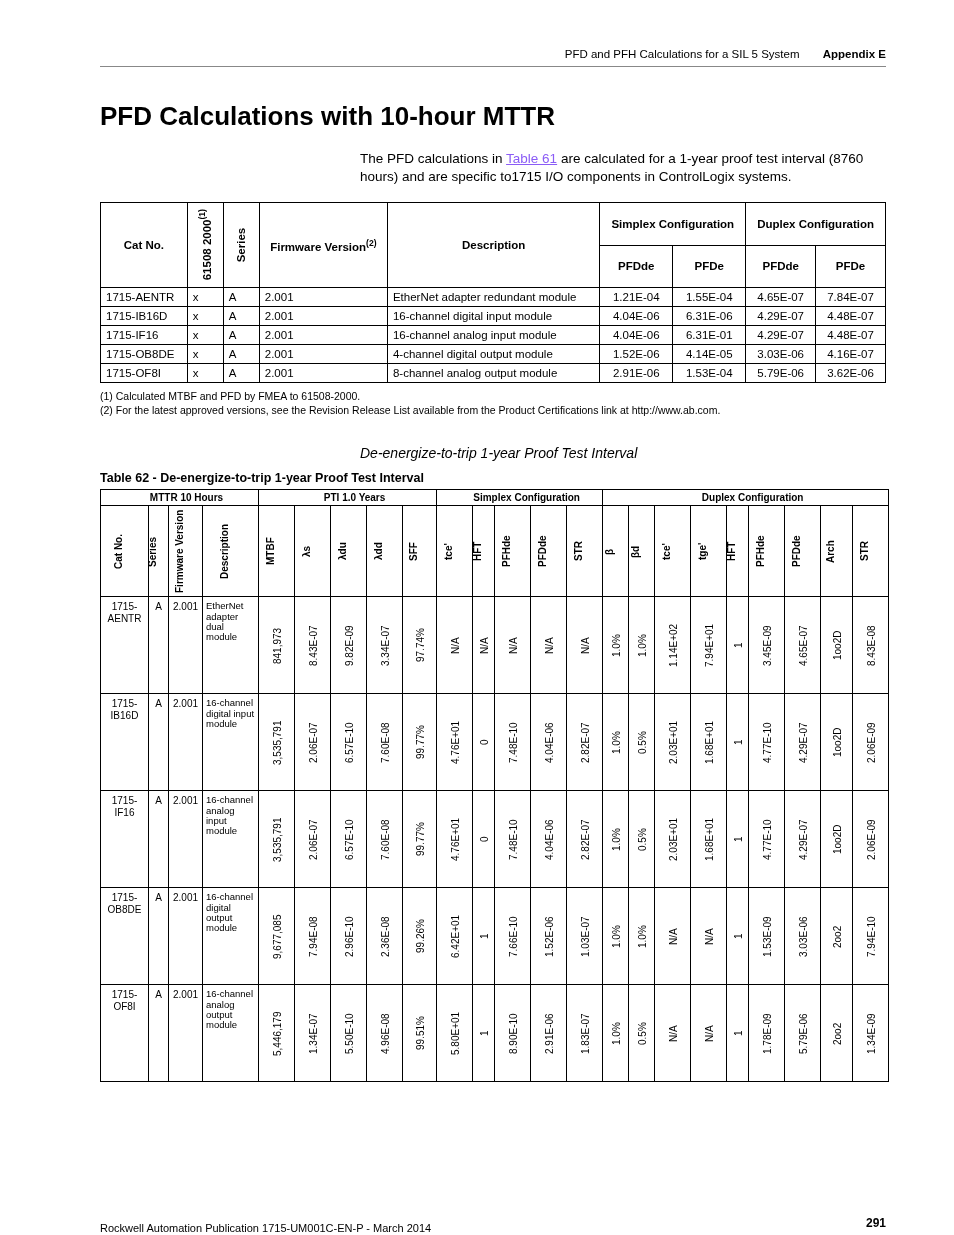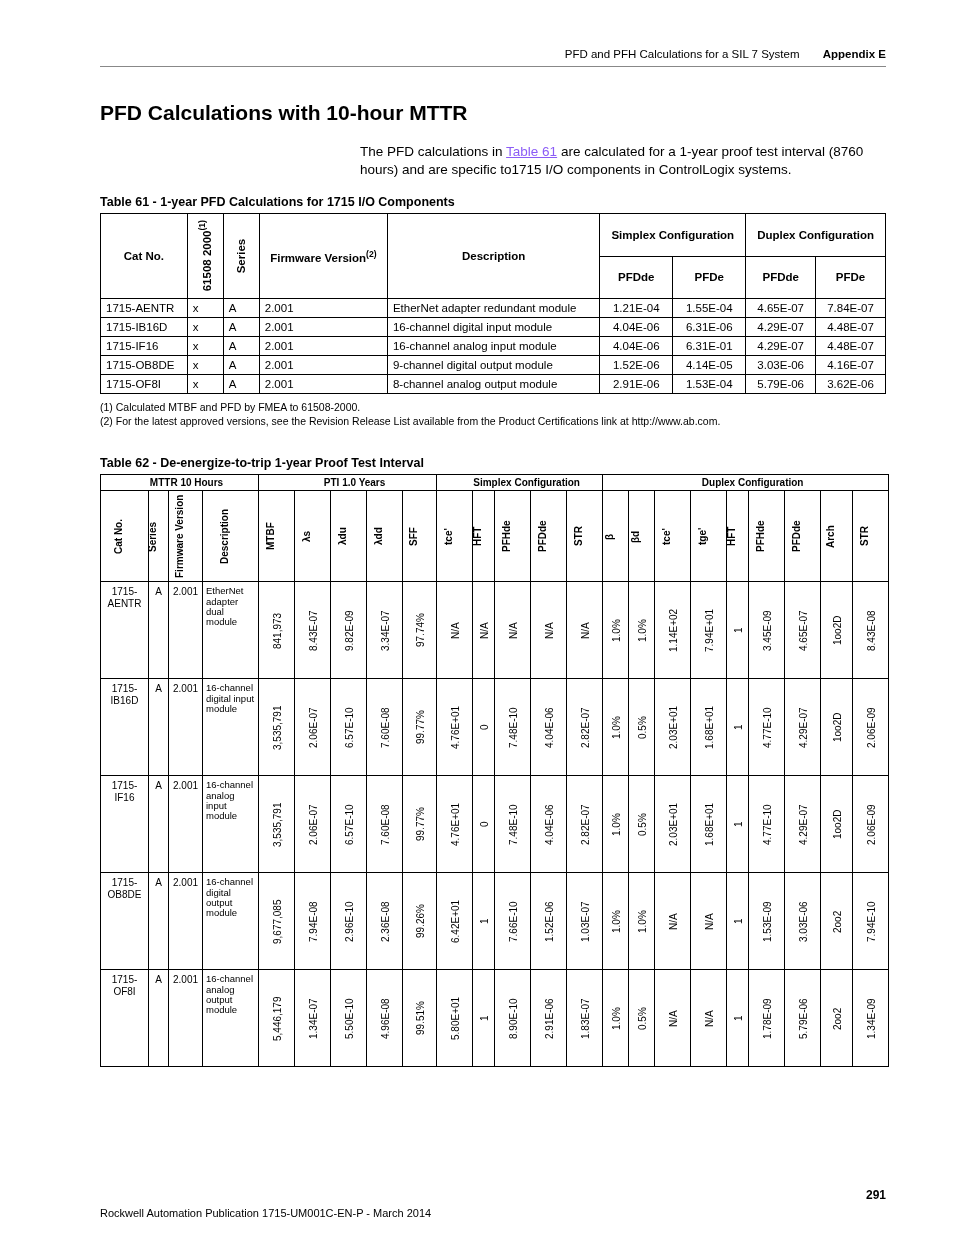--- a/index.html
+++ b/index.html
@@ -18,21 +18,21 @@
     padding: 48px 68px 40px 100px;
   }
   .running-head {
     text-align: right;
     font-size: 11.5px;
     margin-bottom: 6px;
   }
   .running-head .appx { font-weight: 700; margin-left: 20px; }
   .hr-top { border: none; border-top: 1px solid #888; margin: 0 0 34px 0; }
   h1.section-title {
-    font-size: 21px;
+    font-size: 26px;
     font-weight: 700;
     margin: 0 0 18px 0;
   }
   .intro {
     font-size: 13.5px;
     line-height: 1.35;
     margin: 0 0 16px 260px;
   }
   .intro a { color: #8b5cf6; }
   .table-caption {
@@ -126,44 +126,43 @@
 
   .pub-footer {
     margin-top: 140px;
     font-size: 11px;
     color: #000;
     position: relative;
   }
   .page-num {
     position: absolute;
     right: 0;
-    bottom: 17px;
+    bottom: 4px;
     font-weight: 700;
     font-size: 12px;
   }
   sup { font-size: 0.75em; }
 </style>
 </head>
 <body>
 
 <div class="page">
 
   <div class="running-head">
-    <span>PFD and PFH Calculations for a SIL 7 System</span>
+    <span>PFD and PFH Calculations for a SIL 5 System</span>
     <span class="appx">Appendix E</span>
   </div>
   <hr class="hr-top">
 
   <h1 class="section-title">PFD Calculations with 10-hour MTTR</h1>
 
   <p class="intro">
     <span>The PFD calculations in </span><a href="#">Table 61</a><span> are calculated for a 1-year proof test interval (8760 hours) and are specific to1715 I/O components in ControlLogix systems.</span>
   </p>
 
-  <div class="table-caption">Table 61 - 1-year PFD Calculations for 1715 I/O Components</div>
 
   <table class="t61">
     <thead>
       <tr class="group-head">
         <th rowspan="2">Cat No.</th>
         <th rowspan="2" class="vert-th"><span>61508 2000</span><sup>(1)</sup></th>
         <th rowspan="2" class="vert-th">Series</th>
         <th rowspan="2"><span>Firmware Version</span><sup>(2)</sup></th>
         <th rowspan="2">Description</th>
         <th colspan="2">Simplex Configuration</th>
@@ -208,21 +207,21 @@
           <td class="num">4.04E-06</td>
           <td class="num">6.31E-01</td>
           <td class="num">4.29E-07</td>
           <td class="num">4.48E-07</td>
         </tr>
         <tr>
           <td>1715-OB8DE</td>
           <td>x</td>
           <td>A</td>
           <td>2.001</td>
-          <td>9-channel digital output module</td>
+          <td>4-channel digital output module</td>
           <td class="num">1.52E-06</td>
           <td class="num">4.14E-05</td>
           <td class="num">3.03E-06</td>
           <td class="num">4.16E-07</td>
         </tr>
         <tr>
           <td>1715-OF8I</td>
           <td>x</td>
           <td>A</td>
           <td>2.001</td>
@@ -233,20 +232,21 @@
           <td class="num">3.62E-06</td>
         </tr>
       </tbody>
   </table>
 
   <div class="footnotes">
     <div>(1)   Calculated MTBF and PFD by FMEA to 61508-2000.</div>
     <div>(2)   For the latest approved versions, see the Revision Release List available from the Product Certifications link at http://www.ab.com.</div>
   </div>
 
+  <div class="subhead-italic">De-energize-to-trip 1-year Proof Test Interval</div>
 
   <div class="table-caption">Table 62 - De-energize-to-trip 1-year Proof Test Interval</div>
 
   <table class="t62">
     <colgroup>
       <col style="width:48px">
         <col style="width:20px">
         <col style="width:34px">
         <col style="width:56px">
       <col style="width:36px">

